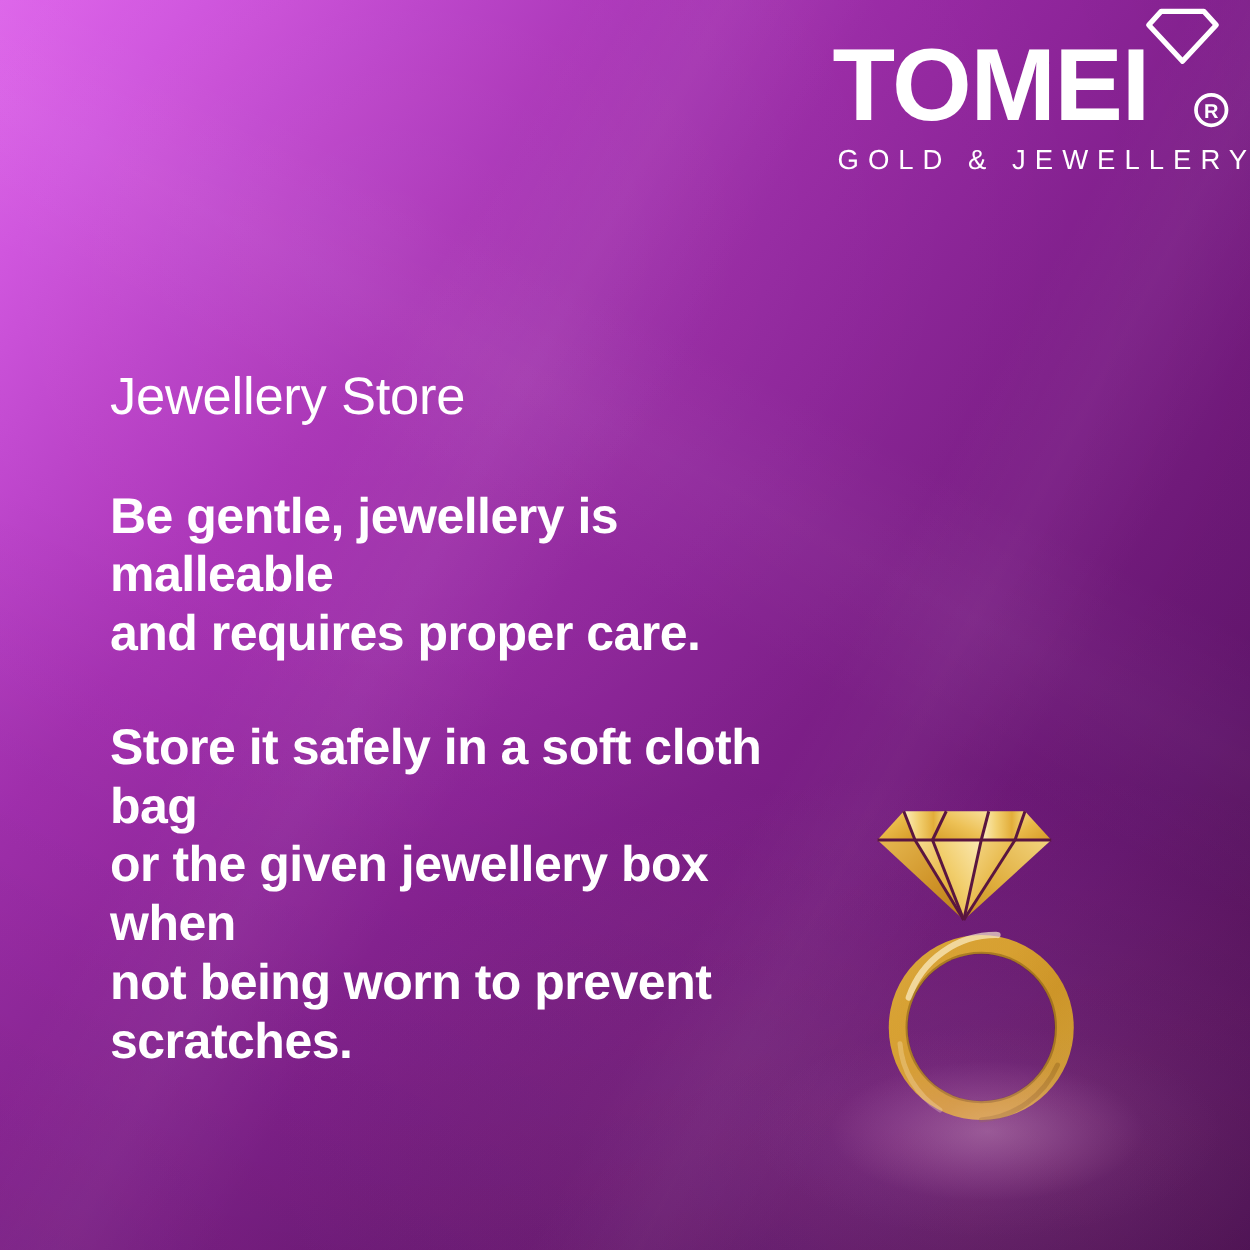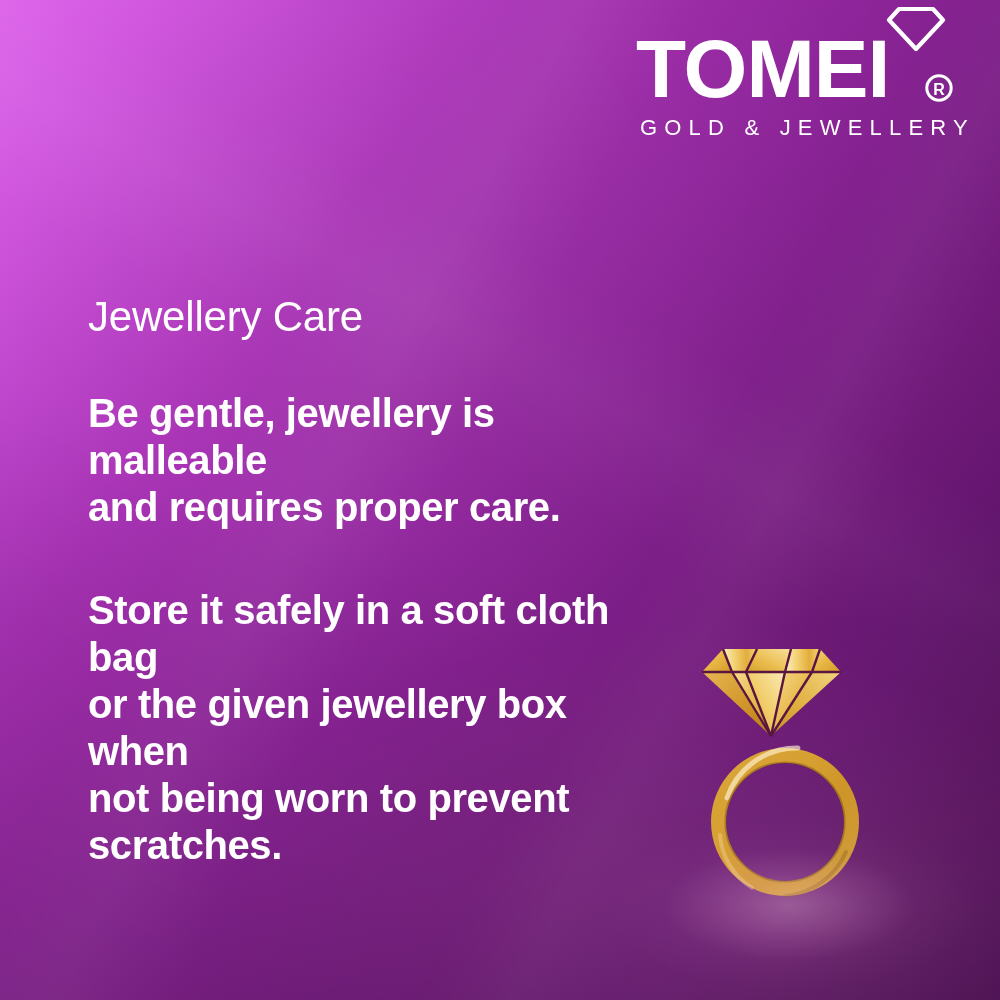--- a/index.html
+++ b/index.html
@@ -71,21 +71,21 @@
     pointer-events: none;
     background: radial-gradient(ellipse 120% 110% at 30% 18%,
       rgba(255,255,255,0.05) 0%,
       rgba(255,255,255,0.0) 48%,
       rgba(0,0,0,0.10) 100%);
   }
 
   
   .logo {
     position: absolute;
-    left: 636px;
+    left: 666px;
     top: 18px;
     width: 320px;
     height: 122px;
   }
   .logo-diamond-mark {
     position: absolute;
     left: 247px;
     top: -12px;
     width: 66px;
     height: 46px;
@@ -139,21 +139,21 @@
   .para {
     font-size: 40px;
     line-height: 47px;
     font-weight: 700;
     color: #ffffff;
     letter-spacing: -0.4px;
     margin: 0;
     white-space: pre-line;
   }
   .para + .para {
-    margin-top: 56px;
+    margin-top: 44px;
   }
 
   
   .ring-art {
     position: absolute;
     left: 660px;
     top: 620px;
     width: 250px;
     height: 340px;
   }
@@ -191,21 +191,21 @@
 
     <svg class="logo-reg" viewBox="0 0 30 30">
       <circle cx="15" cy="15" r="12.2" fill="none" stroke="#ffffff" stroke-width="3"></circle>
       <text x="15" y="21.5" text-anchor="middle" font-family="Liberation Sans, sans-serif" font-size="16" font-weight="700" fill="#ffffff">R</text>
     </svg>
 
     <div class="logo-tagline">GOLD &amp; JEWELLERY</div>
   </div>
 
   <div class="copy">
-    <h1 class="headline">Jewellery Care</h1>
+    <h1 class="headline">Jewellery Store</h1>
     <p class="para">Be gentle, jewellery is malleable
 and requires proper care.</p>
     <p class="para">Store it safely in a soft cloth bag
 or the given jewellery box when
 not being worn to prevent
 scratches.</p>
   </div>
 
   <div class="ring-art">
     <div class="ring-glow"></div>

